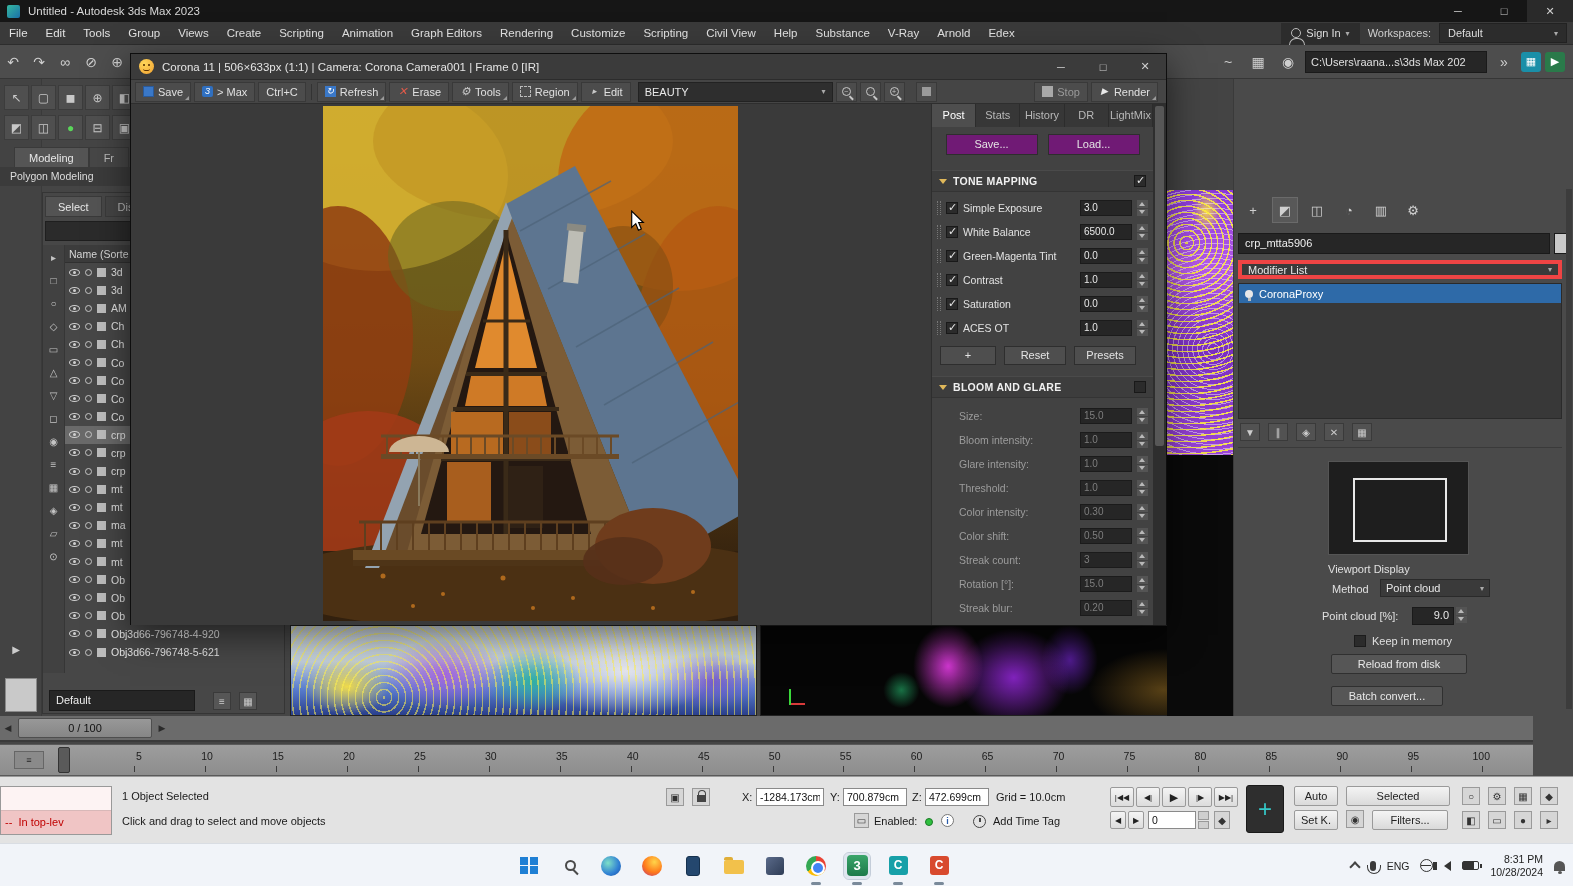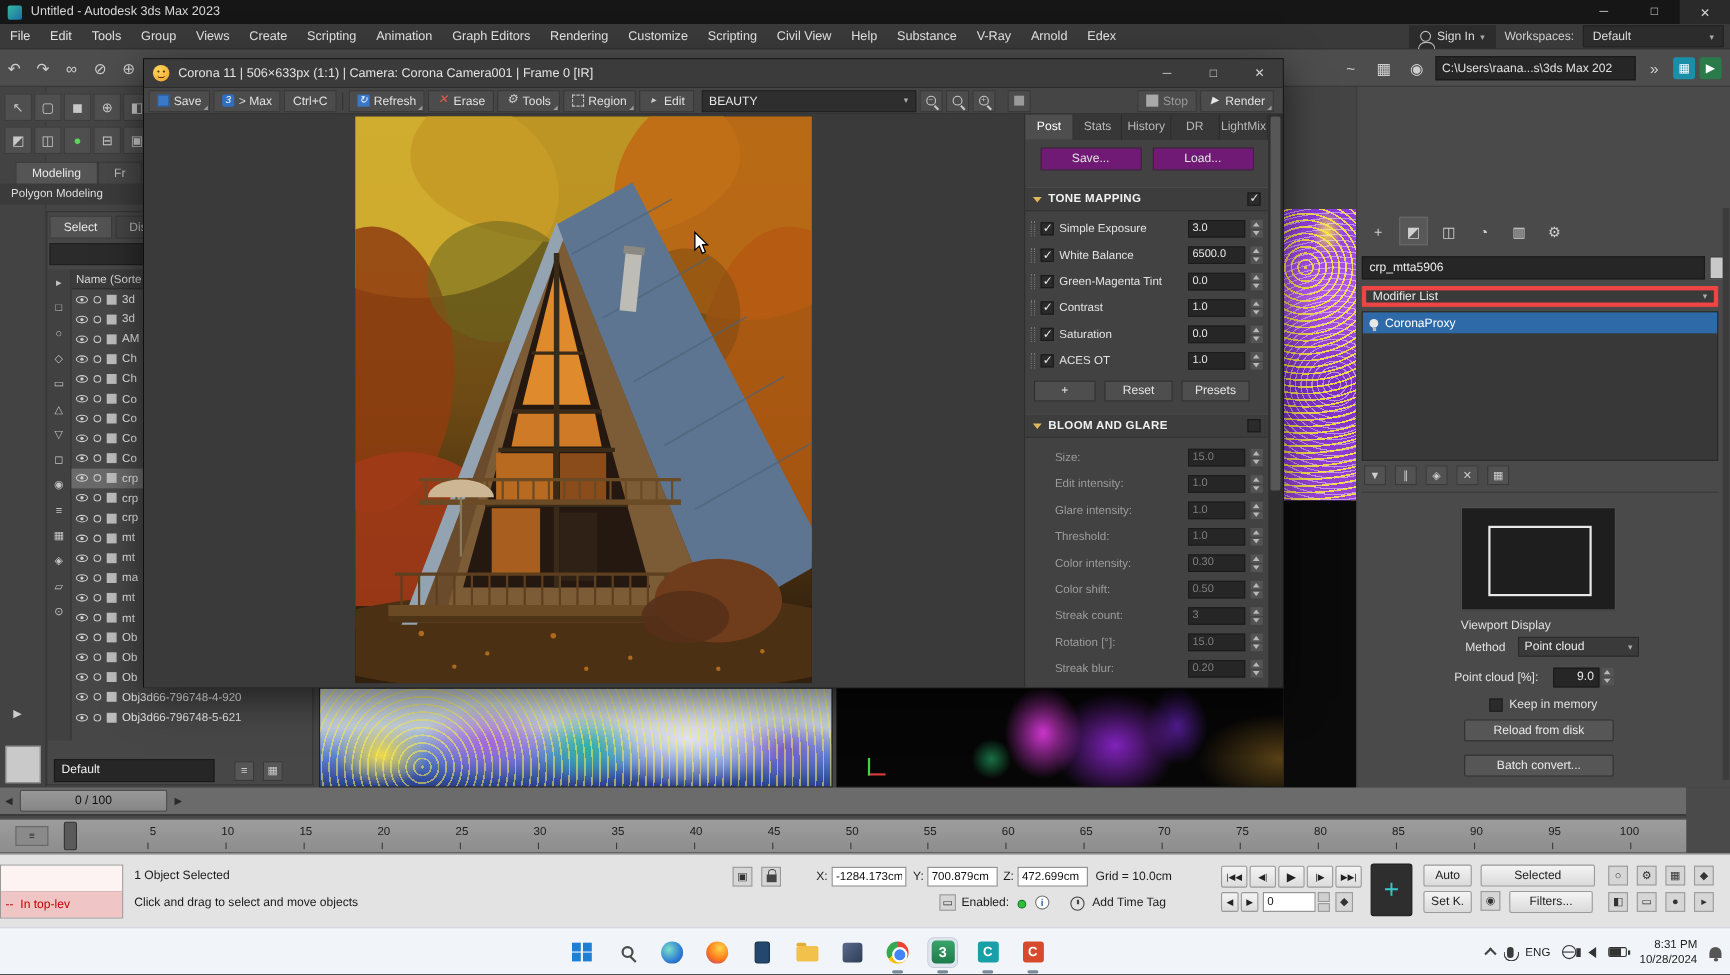--- a/index.html
+++ b/index.html
@@ -581,21 +581,21 @@
       </div>
       <span class="cp-label" style="left:88px;top:531px">Point cloud [%]:</span>
       <div class="cp-val" style="left:178px;top:528px;width:42px;height:18px">9.0</div>
       <span class="spin" style="position:absolute;left:222px;top:528px">
           <i class="up"></i>
           <i class="dn"></i>
         </span>
       <span class="cp-cbx" style="left:120px;top:556px"></span>
       <span class="cp-label" style="left:138px;top:556px">Keep in memory</span>
       <div class="cp-btn" style="left:97px;top:575px;width:136px;height:20px;line-height:18px">Reload from disk</div>
-      <div class="cp-btn" style="left:97px;top:607px;width:136px;height:20px;line-height:18px">Batch convert...</div>
+      <div class="cp-btn" style="left:97px;top:607px;width:112px;height:20px;line-height:18px">Batch convert...</div>
       <div class="cp-scroll"></div>
     </div>
   </div>
 
   <div id="corona">
     <div id="cvfb-titlebar">
       <span class="smiley"></span>
       <span class="t">Corona 11 | 506×633px (1:1) | Camera: Corona Camera001 | Frame 0 [IR]</span>
       <div class="cwbtns">
         <span class="cwbtn">─</span>
@@ -842,21 +842,21 @@
             <span class="tm-label">Size:</span>
             <span class="tm-value">15.0</span>
             <span class="spin">
               <i class="up"></i>
               <i class="dn"></i>
             </span>
           </div>
 
           <div class="tm-row">
             <span style="width:17px;flex:none"></span>
-            <span class="tm-label">Edit intensity:</span>
+            <span class="tm-label">Bloom intensity:</span>
             <span class="tm-value">1.0</span>
             <span class="spin">
               <i class="up"></i>
               <i class="dn"></i>
             </span>
           </div>
 
           <div class="tm-row">
             <span style="width:17px;flex:none"></span>
             <span class="tm-label">Glare intensity:</span>

